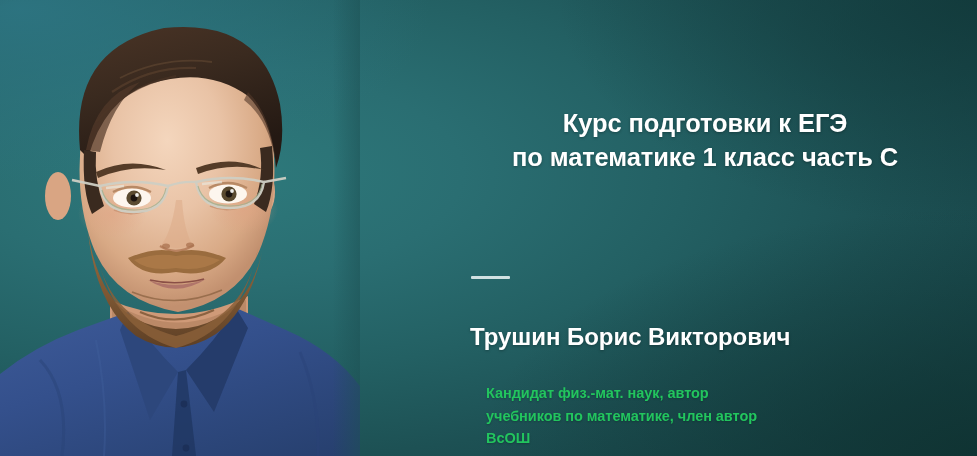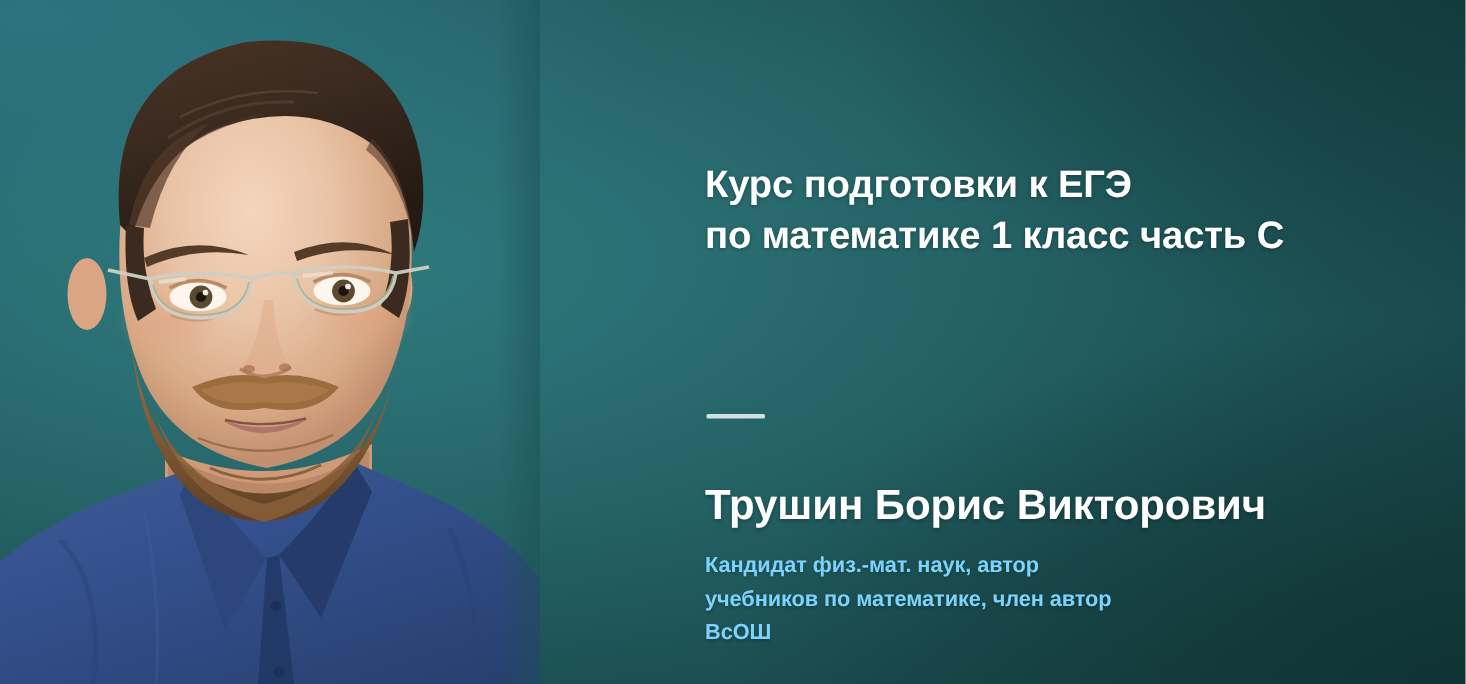--- a/index.html
+++ b/index.html
@@ -78,55 +78,55 @@
     left: 0;
     width: 470px;
     margin: 0;
     color: #ffffff;
     font-size: 25.5px;
     font-weight: bold;
     line-height: 34px;
     letter-spacing: -0.1px;
     text-shadow: 0 1px 3px rgba(0,0,0,0.30);
   }
-  .title-line { display: block; white-space: nowrap; }
+  .title-line { display: block; white-space: nowrap; text-align: center; }
 
   .divider {
     position: absolute;
     top: 276px;
     left: 1px;
     width: 39px;
     height: 3px;
     background: #dfeced;
     border-radius: 1px;
     opacity: 0.92;
   }
 
   .person-name {
     position: absolute;
     top: 322px;
     left: 0;
     width: 470px;
     margin: 0;
     color: #ffffff;
-    font-size: 28px;
+    font-size: 24px;
     font-weight: bold;
     line-height: 30px;
     letter-spacing: -0.05px;
     white-space: nowrap;
     text-shadow: 0 1px 3px rgba(0,0,0,0.28);
   }
 
   .person-desc {
     position: absolute;
     top: 366px;
     left: 0;
     width: 360px;
-    margin: 0;
-    color: #7dd3fc;
+    margin: 16px;
+    color: #22c55e;
     font-size: 14.5px;
     font-weight: bold;
     line-height: 22.5px;
     letter-spacing: -0.05px;
     text-shadow: 0 1px 2px rgba(0,0,0,0.22);
   }
   .desc-line { display: block; white-space: nowrap; }
 </style>
 </head>
 <body>

